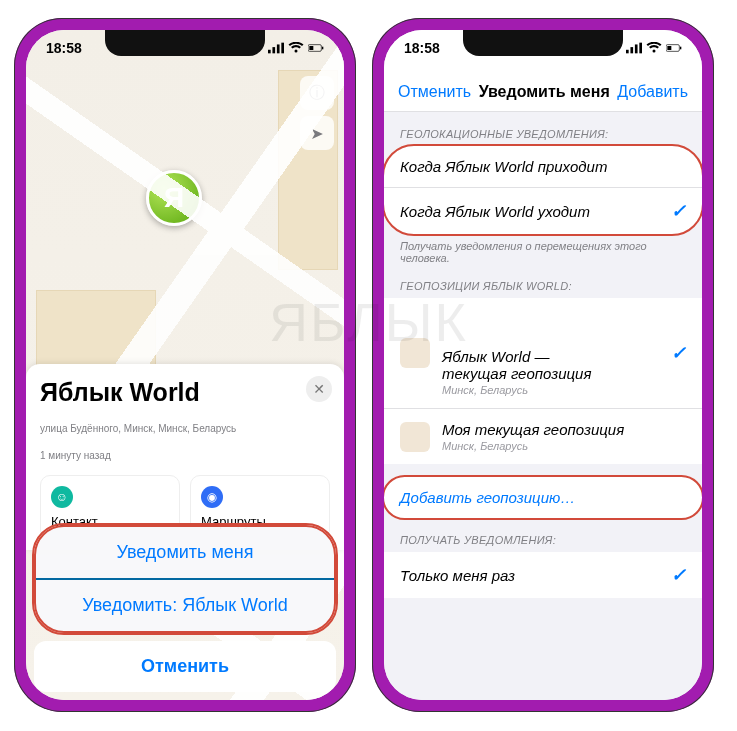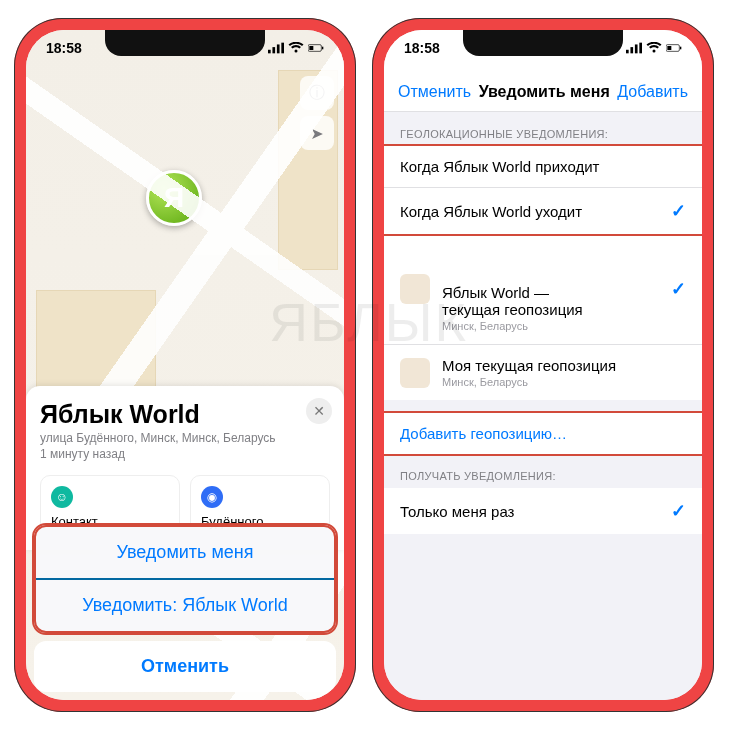--- a/index.html
+++ b/index.html
@@ -13,21 +13,21 @@
   body {
     margin: 0; padding: 0;
     font-family: -apple-system, "SF Pro Text", "Helvetica Neue", sans-serif;
     background: #fff;
     width: 737px; height: 731px;
     position: relative;
   }
   .stage { display: flex; gap: 16px; padding: 18px 14px; }
   .phone {
     width: 342px; height: 694px;
-    background: #ef4444;
+    background: #a21caf;
     border-radius: 48px;
     padding: 12px;
     position: relative;
     box-shadow: 0 0 0 1px #333 inset;
   }
   .phone::before {  content:""; }
   .screen {
     width: 100%; height: 100%;
     background: var(--ios-gray-bg);
     border-radius: 38px;
@@ -74,21 +74,21 @@
     background:rgba(255,255,255,.8); border-radius:8px;
     display:flex; align-items:center; justify-content:center;
     color:#7a7a7e; font-size:16px;
   }
   .sheet {
     position:absolute; left:0; right:0; bottom:0;
     background:#fff; border-top-left-radius:14px; border-top-right-radius:14px;
     padding:14px 14px 10px; box-shadow:0 -1px 6px rgba(0,0,0,.1);
   }
   .sheet h2 { margin:0; font-size:25px; font-weight:600; }
-  .sheet .sub { font-size:12px; color:#808085; margin-top:2px; }
+  .sheet .sub { font-size:10px; color:#808085; margin-top:16px; }
   .close-x {
     position:absolute; right:12px; top:12px; width:26px; height:26px;
     border-radius:50%; background:#eee; color:#777;
     display:flex; align-items:center; justify-content:center; font-size:14px;
   }
   .cards { display:flex; gap:10px; margin-top:14px; }
   .card {
     flex:1; background:#fff; border:1px solid #eee; border-radius:10px;
     padding:10px; font-size:13px;
   }
@@ -118,21 +118,21 @@
   .navbar {
     position:absolute; top:0; left:0; right:0; height:82px;
     background:#fff; border-bottom:1px solid var(--ios-separator);
     display:flex; align-items:flex-end; justify-content:space-between;
     padding:0 14px 10px; z-index:30;
   }
   .navbar .title { font-size:16px; font-weight:600; }
   .navbar .btn { font-size:16px; color:var(--ios-blue); }
   .content {
     position:absolute; top:82px; bottom:0; left:0; right:0;
-    overflow:hidden; background:var(--ios-gray-bg);
+    overflow:hidden; background:var(--ios-gray-bg);font-style:italic;
   }
   .section-label {
     font-size:11px; color:var(--ios-label-gray);
     padding:16px 16px 6px; letter-spacing:.3px;
   }
   .footer-label {
     font-size:11px; color:var(--ios-label-gray);
     padding:6px 16px 0;
   }
   .list { background:#fff; }
@@ -143,21 +143,21 @@
   }
   .list .row:first-child { border-top:none; }
   .row .thumb {
     width:30px; height:30px; border-radius:6px; background:#f1e6d6;
     margin-right:12px; flex:none;
   }
   .row .txt { flex:1; }
   .row .txt .sub { font-size:11px; color:#9a9aa0; margin-top:2px; }
   .row .check { color:var(--ios-blue); font-size:18px; font-weight:600; }
   .row.add { color:var(--ios-blue); justify-content:flex-start;margin-top:13px; }
-  .hl { outline:2px solid var(--highlight); outline-offset:0; }
+  .hl { outline:2px solid var(--highlight); outline-offset:0;border-radius:30px; }
 
   .watermark {
     position:absolute; left:50%; top:44%; transform:translate(-50%,-50%);
     font-size:54px; color:rgba(0,0,0,.07); font-weight:400; white-space:nowrap;
     pointer-events:none; z-index:200; letter-spacing:2px;
   }
 </style>
 </head>
 <body>
 
@@ -201,21 +201,21 @@
         <h2>Яблык World</h2>
         <div class="sub">улица Будённого, Минск, Минск, Беларусь</div>
         <div class="sub">1 минуту назад</div>
         <div class="cards">
           <div class="card">
             <div class="ic ic-contact">☺</div>
             <span>Контакт</span>
           </div>
           <div class="card">
             <div class="ic ic-route">◉</div>
-            <span>Будённого</span>
+            <span>Маршруты</span>
           </div>
         </div>
       </div>
 
       <div class="action-sheet">
         <div class="as-group hl">
           <div class="as-item">Уведомить меня</div>
           <div class="as-item">Уведомить: Яблык World</div>
         </div>
         <div class="as-cancel">Отменить</div>
@@ -256,21 +256,23 @@
         <div class="section-label">ГЕОЛОКАЦИОННЫЕ УВЕДОМЛЕНИЯ:</div>
         <div class="list hl">
           <div class="row">
             <div class="txt">Когда Яблык World приходит</div>
           </div>
           <div class="row">
             <div class="txt">Когда Яблык World уходит</div>
             <div class="check">✓</div>
           </div>
         </div>
-
+        <div class="footer-label">Получать уведомления о перемещениях этого человека.</div>
+
+        <div class="section-label">ГЕОПОЗИЦИИ ЯБЛЫК WORLD:</div>
         <div class="list">
           <div class="row">
             <div class="thumb"></div>
             <div class="txt">
               <div style="white-space:pre-line;margin-top:38px;">Яблык World —
 текущая геопозиция</div>
               <div class="sub">Минск, Беларусь</div>
             </div>
             <div class="check">✓</div>
           </div>

